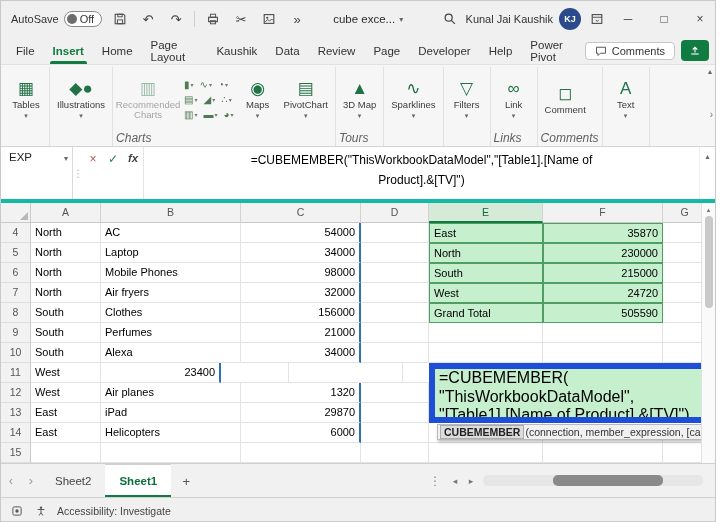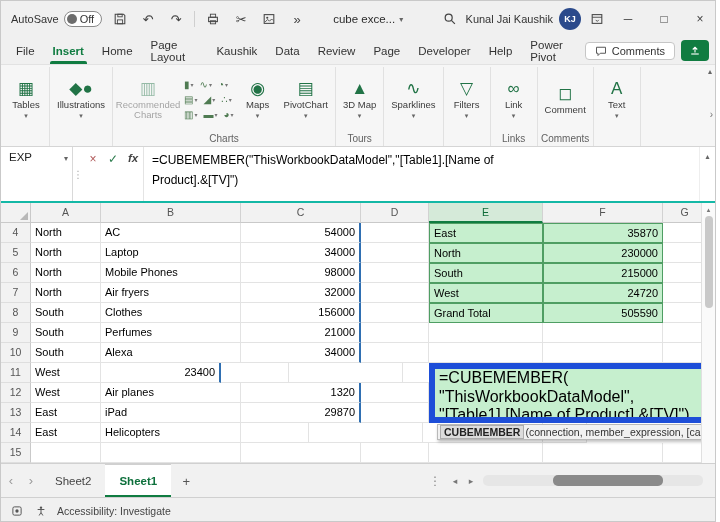--- a/index.html
+++ b/index.html
@@ -28,37 +28,37 @@
   .rtab.active { color:#107c41; font-weight:bold; }
   .rtab.active::after { content:""; position:absolute; left:6px; right:6px; bottom:0; height:3px; background:#107c41; border-radius:2px 2px 0 0; }
   .tabs-right { margin-left:auto; display:flex; align-items:center; gap:6px; padding:3px 0; }
   .comments-btn { display:flex; align-items:center; gap:5px; border:1px solid #c6c6c6; background:#fff; border-radius:4px; padding:2px 9px; font-size:11px; color:#333; }
   .share-btn { width:28px; height:21px; background:#107c41; border-radius:4px; display:flex; align-items:center; justify-content:center; }
 
   
   .ribbon { position:relative; height:82px; background:#f6f6f6; border-bottom:1px solid #d5d5d5; display:flex; align-items:stretch; padding:2px 2px 0 2px; overflow:hidden; }
   .grp { display:flex; flex-direction:column; border-right:1px solid #e1e1e1; padding:0 3px; }
   .gc { flex:1; display:flex; align-items:center; gap:2px; }
-  .glbl { height:14px; text-align:center; font-size:10px; color:#616161; line-height:13px; }
+  .glbl { height:14px; text-align:left; font-size:12px; color:#616161; line-height:13px;font-style:italic; }
   .rbtn { display:flex; flex-direction:column; align-items:center; justify-content:center; gap:2px; padding:2px 4px; border-radius:3px; text-align:center; min-width:40px; }
   .rbtn .ric { font-size:17px; line-height:18px; color:#217346; }
   .rbtn .rlbl { font-size:9.5px; color:#3b3b3b; line-height:10px; }
   .rbtn .chev { font-size:7px; color:#666; line-height:7px; }
   .rbtn.disabled { opacity:.45; }
   .rbtn.wide { width:64px; }
   .rbtn.wide .rlbl { white-space:normal; }
   .minigrid { display:flex; flex-direction:column; gap:2px; }
   .minirow { display:flex; gap:2px; }
   .mini { display:inline-flex; align-items:center; gap:1px; padding:1px 2px; border-radius:2px; font-size:10px; color:#4f7b52; }
   .mini .chev { font-size:6px; color:#777; }
   .rib-collapse { position:absolute; right:3px; top:2px; font-size:8px; color:#666; }
   .rib-scroll { position:absolute; right:2px; top:44px; font-size:10px; color:#777; }
 
   
-  .fbar { height:56px; background:#fff; border-bottom:2px solid #14b8a6; display:flex; align-items:stretch; }
+  .fbar { height:56px; background:#fff; border-bottom:4px solid #14b8a6; display:flex; align-items:stretch;text-align:center; }
   .namebox { width:72px; border-right:1px solid #d9d9d9; display:flex; align-items:flex-start; justify-content:space-between; padding:4px 4px 0 8px; font-size:11.5px; color:#222; }
   .nb-chev { font-size:8px; color:#666; margin-top:3px; }
   .fb-dots { width:10px; display:flex; align-items:center; justify-content:center; color:#aaa; font-size:10px; }
   .fb-ic { width:20px; display:flex; align-items:flex-start; justify-content:center; padding-top:5px; font-size:12px; }
   .fb-ic.x { color:#b05858; }
   .fb-ic.ok { color:#2e7d4f; }
   .fb-ic.fx { color:#444; font-style:italic; font-weight:bold; font-size:11.5px; }
   .fb-input { flex:1; border-left:1px solid #e4e4e4; padding:3px 8px; font-size:12px; line-height:20px; color:#000; overflow:hidden; white-space:nowrap; }
   .fb-exp { width:16px; display:flex; align-items:flex-start; justify-content:center; padding-top:5px; font-size:8px; color:#666; border-left:1px solid #eee; }
 
@@ -503,20 +503,21 @@
       <div class="c wC num tb">29870</div>
       <div class="c wD"></div>
       <div class="c wE"></div>
       <div class="c wF"></div>
       <div class="c wG"></div>
     </div>
     <div class="grow">
       <div class="gut">14</div>
       <div class="c wA">East</div>
       <div class="c wB">Helicopters</div>
+      <div class="c wC num tb">6000</div>
       <div class="c wD"></div>
       <div class="c wE"></div>
       <div class="c wF"></div>
       <div class="c wG"></div>
     </div>
     <div class="grow">
       <div class="gut">15</div>
       <div class="c wA"></div>
       <div class="c wB"></div>
       <div class="c wC"></div>

